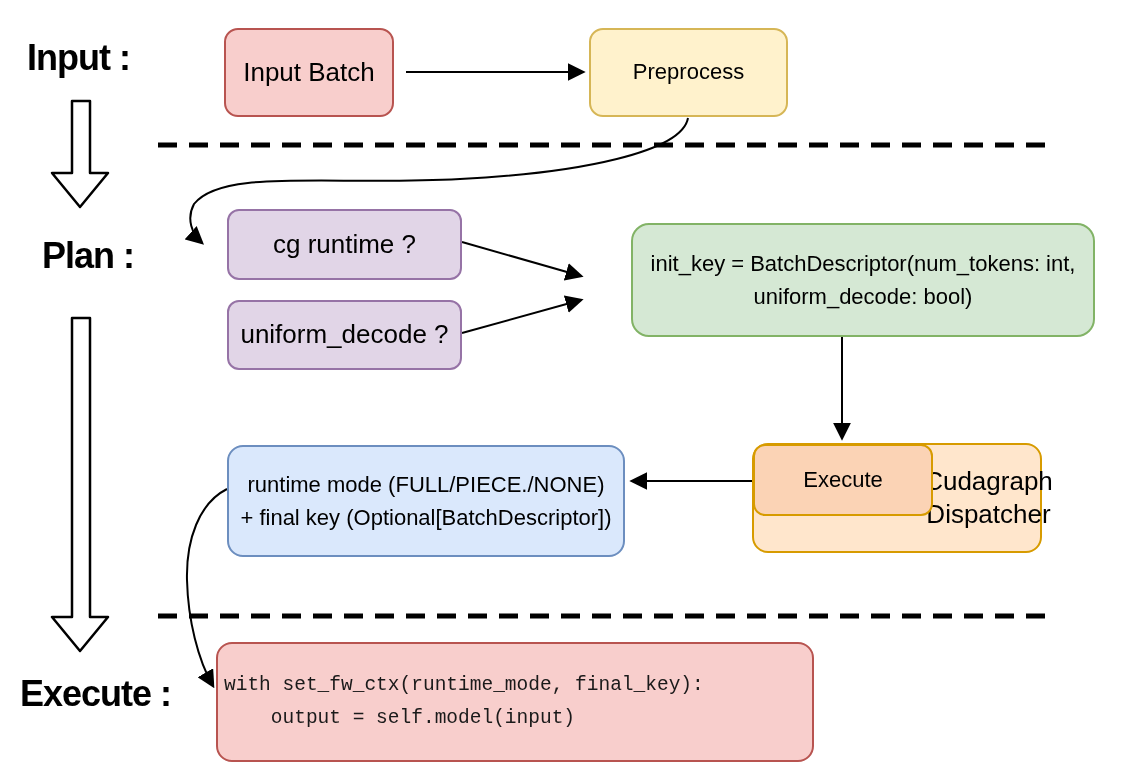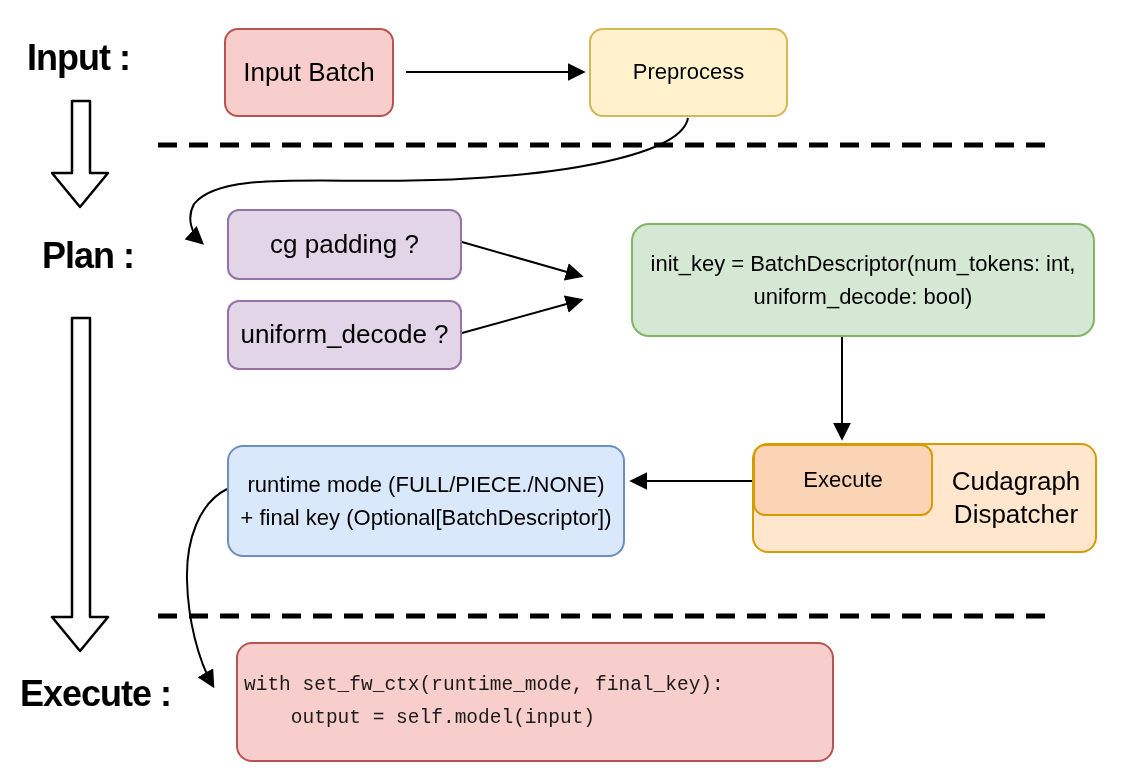--- a/index.html
+++ b/index.html
@@ -52,32 +52,32 @@
   </svg>
 
   <div class="section-label" style="left:27px; top:40px;">Input :</div>
   <div class="section-label" style="left:42px; top:238px;">Plan :</div>
   <div class="section-label" style="left:20px; top:676px;">Execute :</div>
 
   <div class="node" style="left: 224px; top: 28px; width: 170px; height: 89px; border-radius: 14px; font-size: 26px; background-color: rgb(248, 206, 204); border-color: rgb(184, 84, 80);">Input Batch</div>
 
   <div class="node" style="left: 589px; top: 28px; width: 199px; height: 89px; border-radius: 14px; font-size: 22px; background-color: rgb(255, 242, 204); border-color: rgb(214, 182, 86);">Preprocess</div>
 
-  <div class="node" style="left: 227px; top: 209px; width: 235px; height: 71px; border-radius: 12px; font-size: 26px; background-color: rgb(225, 213, 231); border-color: rgb(150, 115, 166);">cg padding ?</div>
+  <div class="node" style="left: 227px; top: 209px; width: 235px; height: 71px; border-radius: 12px; font-size: 26px; background-color: rgb(225, 213, 231); border-color: rgb(150, 115, 166);">cg runtime ?</div>
 
   <div class="node" style="left: 227px; top: 300px; width: 235px; height: 70px; border-radius: 12px; font-size: 26px; background-color: rgb(225, 213, 231); border-color: rgb(150, 115, 166);">uniform_decode ?</div>
 
   <div class="node" style="left: 587px; top: 223px; width: 464px; height: 114px; border-radius: 18px; font-size: 22px; line-height: 33px; background-color: rgb(213, 232, 212); border-color: rgb(130, 179, 102); margin-left: 44px;">init_key = BatchDescriptor(num_tokens: int,
 uniform_decode: bool)</div>
 
-  <div class="node" style="left: 752px; top: 443px; width: 345px; height: 110px; border-radius: 16px; background-color: rgb(255, 230, 204); border-color: rgb(215, 155, 0);">
+  <div class="node" style="left: 752px; top: 443px; width: 290px; height: 110px; border-radius: 16px; background-color: rgb(255, 230, 204); border-color: rgb(215, 155, 0);">
     <div style="position:absolute; left:183px; right:0; top:0; bottom:0; display:flex; align-items:center; justify-content:center; font-size:26px; line-height:33px; white-space:pre-line;">Cudagraph
 Dispatcher</div>
   </div>
   <div class="node" style="left: 753px; top: 444px; width: 180px; height: 72px; border-radius: 12px; font-size: 22px; background-color: rgb(251, 211, 181); border-color: rgb(215, 155, 0);">Execute</div>
 
   <div class="node" style="left: 227px; top: 445px; width: 398px; height: 112px; border-radius: 16px; font-size: 22px; line-height: 33px; background-color: rgb(218, 232, 252); border-color: rgb(108, 142, 191);">runtime mode (FULL/PIECE./NONE)
 + final key (Optional[BatchDescriptor])</div>
 
-  <div class="node code" style="left: 236px; top: 642px; width: 598px; height: 120px; border-radius: 16px; font-size: 19.5px; line-height: 33px; padding-left: 6px; background-color: rgb(248, 206, 204); border-color: rgb(184, 84, 80);">with set_fw_ctx(runtime_mode, final_key):
+  <div class="node code" style="left: 216px; top: 642px; width: 598px; height: 120px; border-radius: 16px; font-size: 19.5px; line-height: 33px; padding-left: 6px; background-color: rgb(248, 206, 204); border-color: rgb(184, 84, 80);">with set_fw_ctx(runtime_mode, final_key):
     output = self.model(input)</div>
 
 </div>
 
 </body></html>

